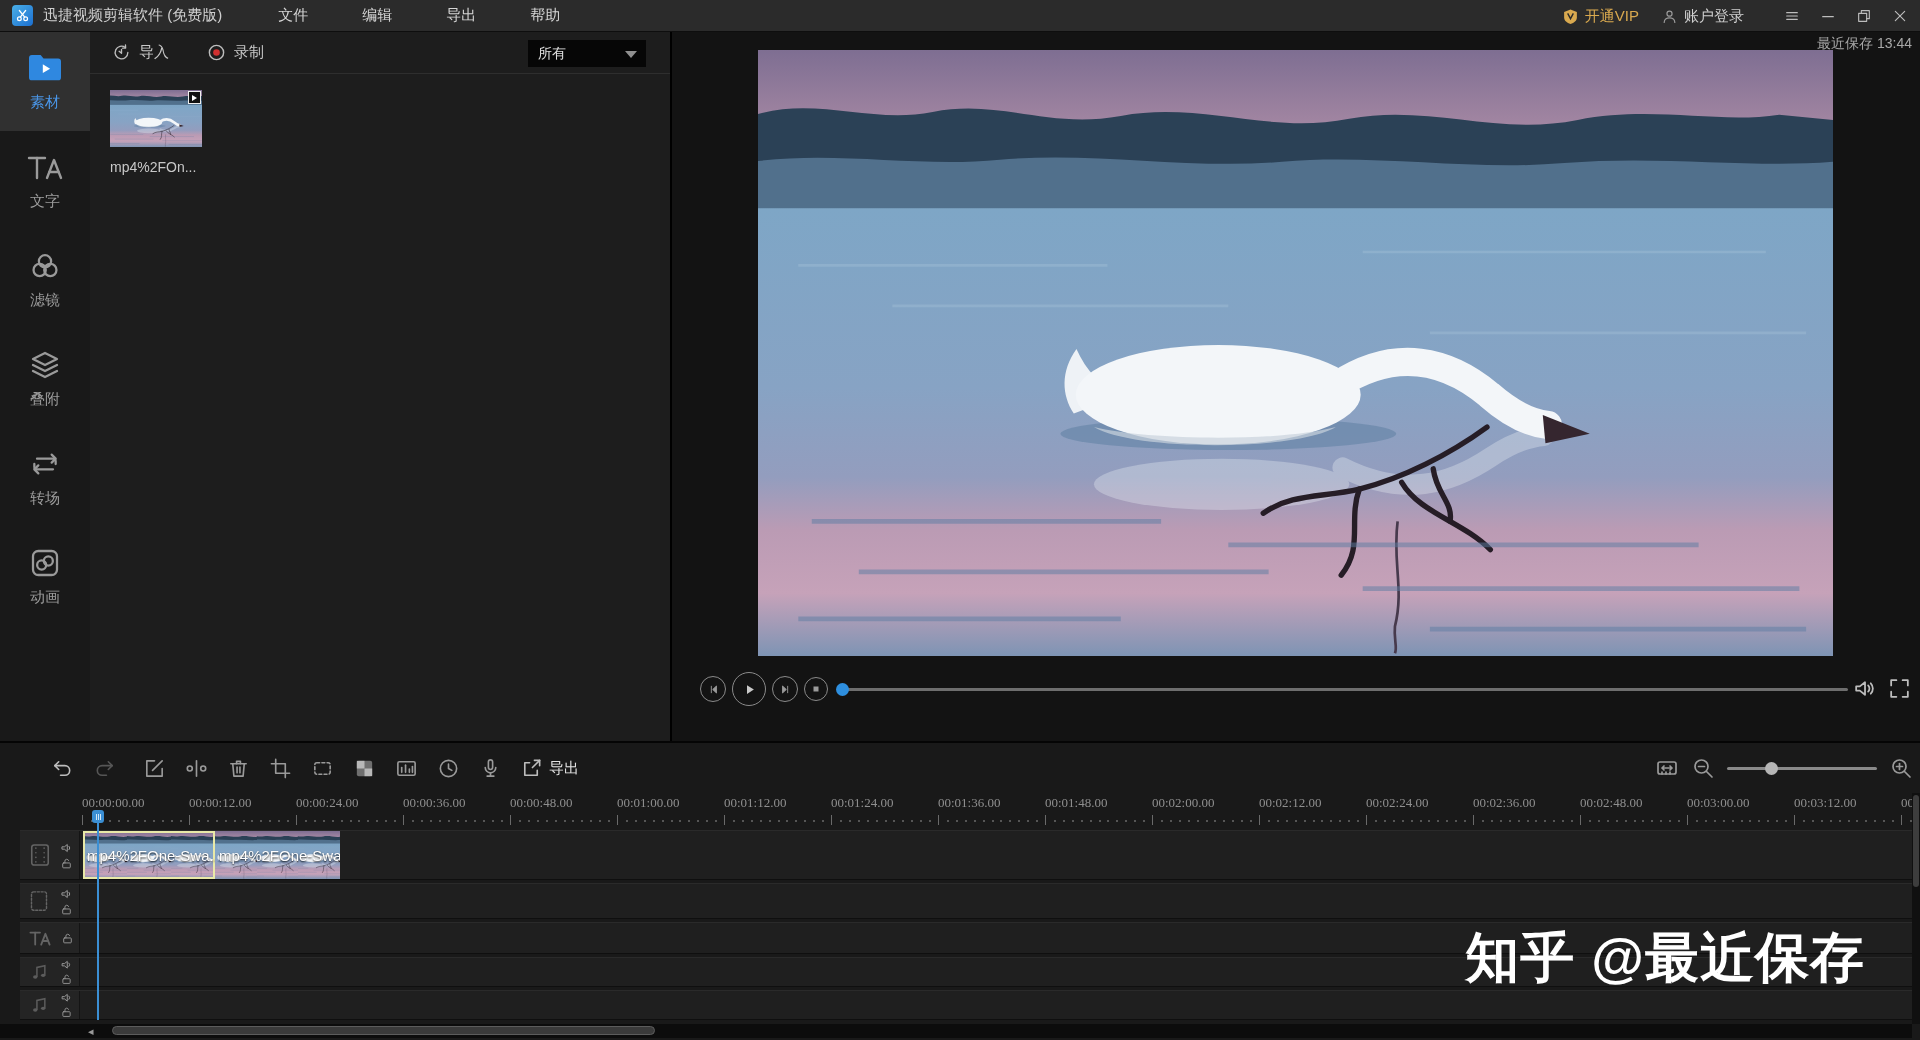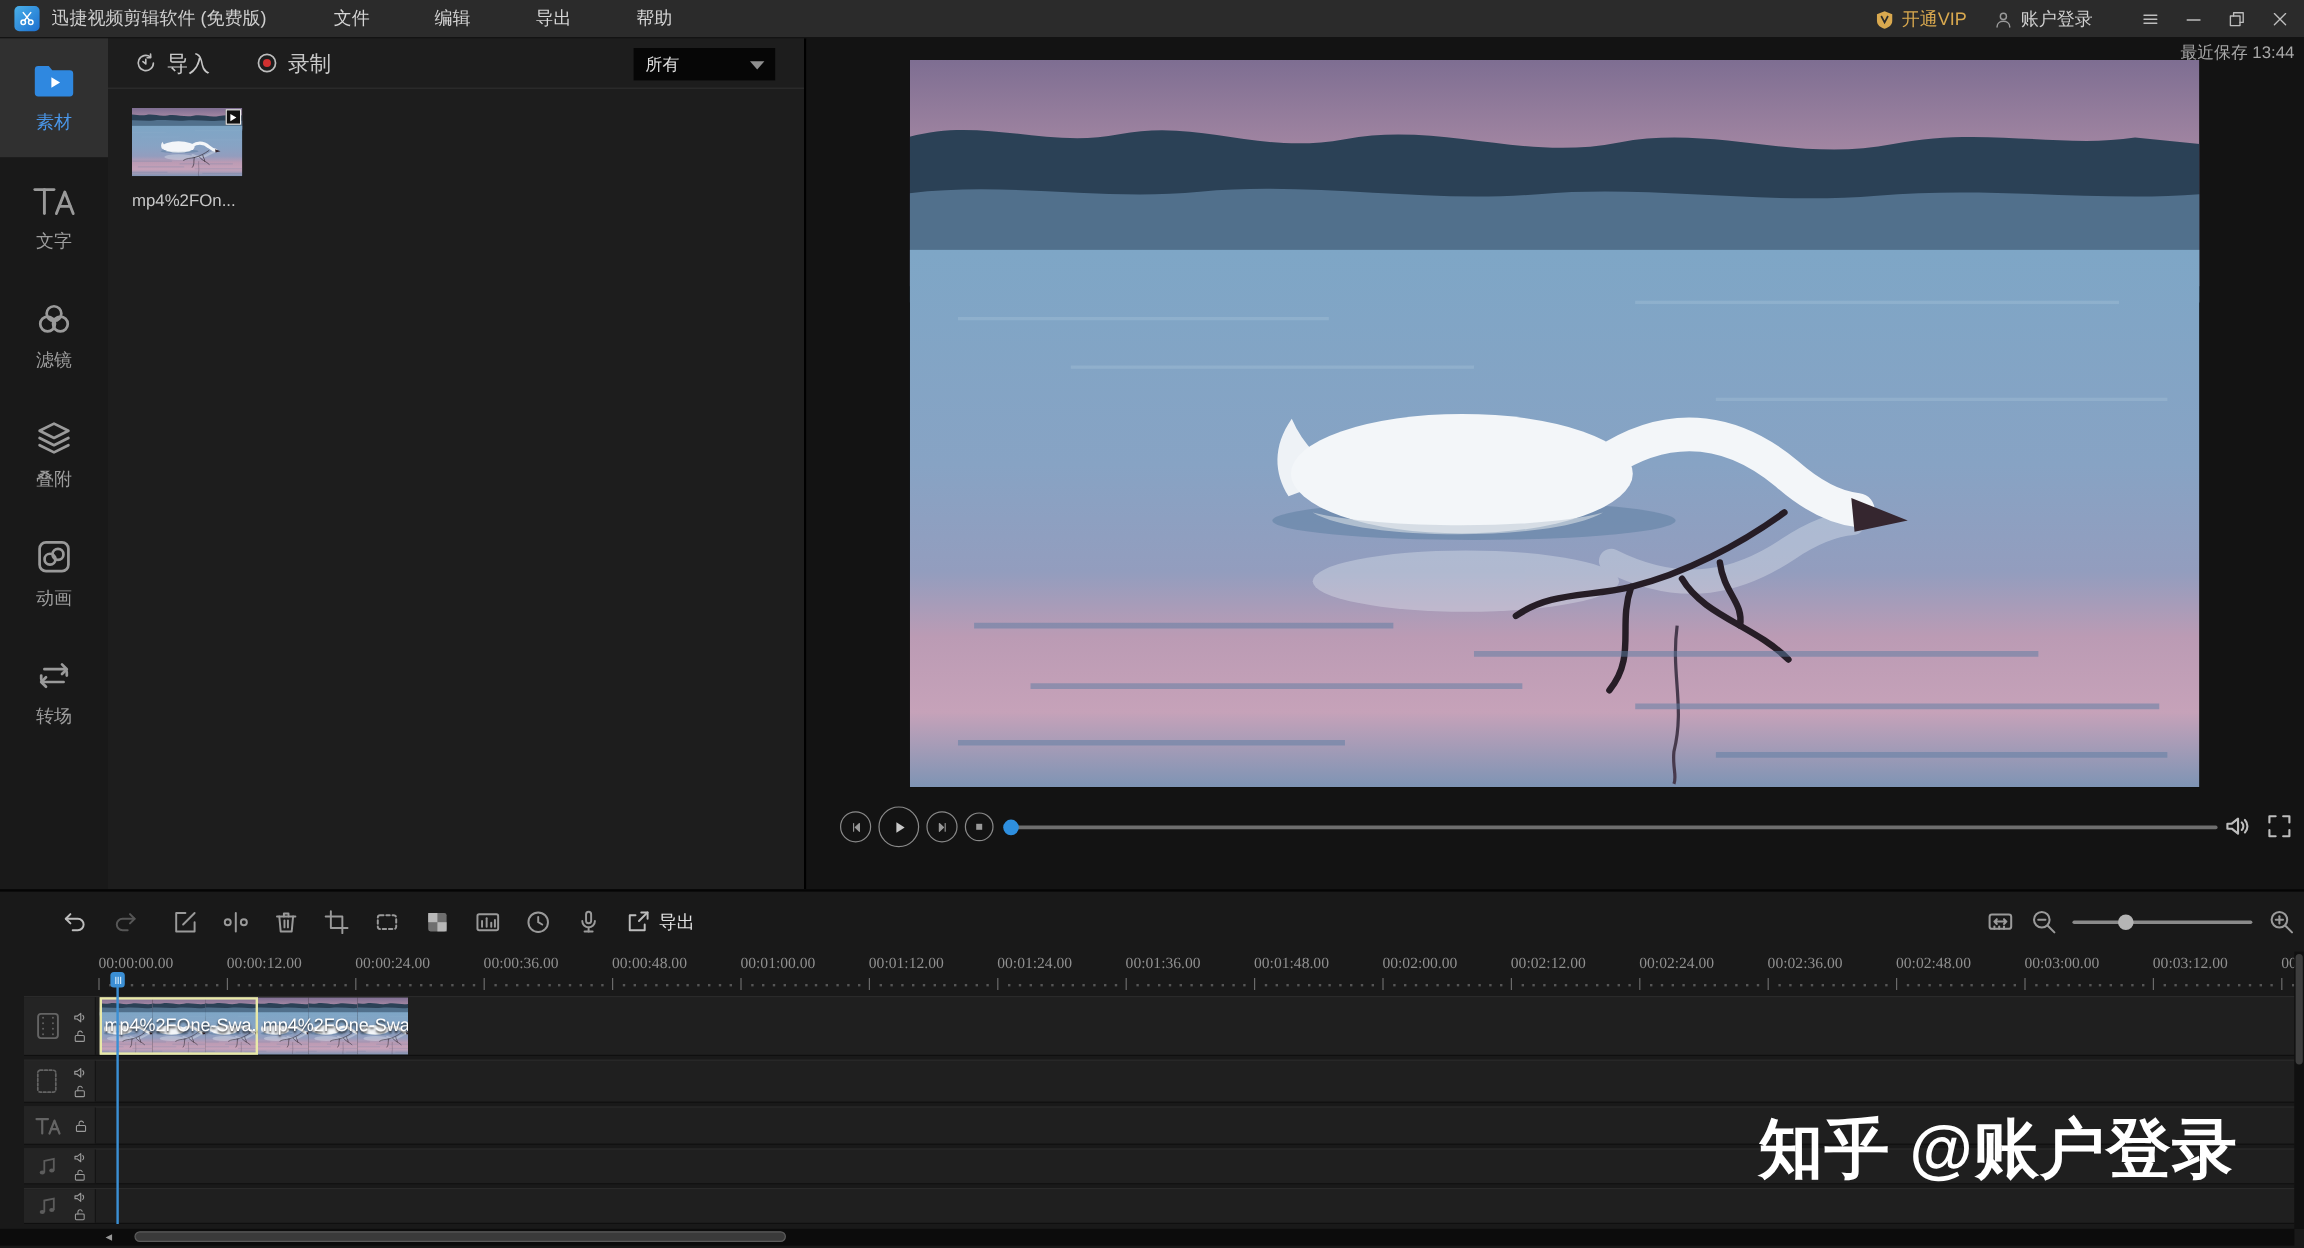--- a/index.html
+++ b/index.html
@@ -25,21 +25,21 @@
   .main { position:absolute; top:32px; left:0; right:0; height:709px; background:#141414; }
 
   .sidebar { position:absolute; left:0; top:0; bottom:0; width:90px; background:#191919; }
   .side-item { height:99px; display:flex; flex-direction:column; align-items:center; justify-content:center; gap:9px; }
   .side-item .lbl { font-size:15px; color:#9d9d9d; }
   .side-item.active { background:#303030; }
   .side-item.active .lbl { color:#4a96e8; }
 
   .media-panel { position:absolute; left:90px; top:0; bottom:0; width:582px; background:#1d1d1d; border-right:2px solid #000; }
   .media-toolbar { height:42px; border-bottom:1px solid #2e2e2e; display:flex; align-items:center; position:relative; }
-  .mt-btn { display:flex; align-items:center; gap:8px; color:#c8c8c8; font-size:18px; margin-left:22px; }
+  .mt-btn { display:flex; align-items:center; gap:8px; color:#c8c8c8; font-size:15px; margin-left:22px; }
   .dropdown { position:absolute; right:24px; top:8px; width:118px; height:27px; background:#060606;
     color:#e0e0e0; font-size:14px; display:flex; align-items:center; padding:0 10px; }
   .dd-caret { position:absolute; right:9px; top:11px; width:0; height:0;
     border-left:6px solid transparent; border-right:6px solid transparent; border-top:7px solid #8f8f8f; }
   .media-grid { padding:16px 0 0 20px; }
   .media-item { width:76px; }
   .thumb { position:relative; width:92px; height:57px; background:#0a0a0a; overflow:hidden; }
   .thumb svg { display:block; }
   .play-badge { position:absolute; top:1px; right:1px; width:13px; height:13px; background:#111;
     border:1px solid #eee; display:flex; align-items:center; justify-content:center; }
@@ -252,34 +252,34 @@
       <div class="side-item">
         <svg class="icon" width="34" height="32" viewBox="0 0 24 24">
           <path d="M12,3 L21,7.5 12,12 3,7.5 Z"></path>
             <path d="M3,12 L12,16.5 21,12"></path>
             <path d="M3,16.5 L12,21 21,16.5"></path>
         </svg>
         <span class="lbl">叠附</span>
       </div>
       <div class="side-item">
         <svg class="icon" width="34" height="32" viewBox="0 0 24 24">
-          <rect x="3" y="3" width="18" height="18" rx="4"></rect>
-            <circle cx="9.5" cy="13.5" r="3.4"></circle>
-            <circle cx="14.5" cy="10.5" r="3.4"></circle>
-        </svg>
-        <span class="lbl">动画</span>
-      </div>
-      <div class="side-item">
-        <svg class="icon" width="34" height="32" viewBox="0 0 24 24">
           <path d="M6,8 H18 a2,2 0 0 1 2,2 v2"></path>
             <path d="M17,5 L20,8 17,11" fill="none"></path>
           <path d="M18,16 H6 a2,2 0 0 1 -2,-2 v-2"></path>
             <path d="M7,13 L4,16 7,19" fill="none"></path>
         </svg>
         <span class="lbl">转场</span>
+      </div>
+      <div class="side-item">
+        <svg class="icon" width="34" height="32" viewBox="0 0 24 24">
+          <rect x="3" y="3" width="18" height="18" rx="4"></rect>
+            <circle cx="9.5" cy="13.5" r="3.4"></circle>
+            <circle cx="14.5" cy="10.5" r="3.4"></circle>
+        </svg>
+        <span class="lbl">动画</span>
       </div>
     </div>
 
     <div class="media-panel">
       <div class="media-toolbar">
         <span class="mt-btn">
           <svg class="icon bright" width="19" height="19" viewBox="0 0 24 24">
             <path d="M20,12 a8,8 0 1 1 -3.2,-6.4"></path>
               <path d="M17,2.5 L17.2,6.3 13.4,6.5"></path>
               <path d="M12,8 L12,13 M12,13 L9,10.5"></path>
@@ -845,14 +845,14 @@
 
     <div class="vscroll">
         <div class="vthumb"></div>
       </div>
     <div class="hscroll">
       <span class="hs-arrow">◂</span>
       <div class="hs-thumb"></div>
     </div>
   </div>
 
-  <div class="watermark">知乎 @账户登录</div>
+  <div class="watermark">知乎 @最近保存</div>
 </div>
 
 </body></html>

